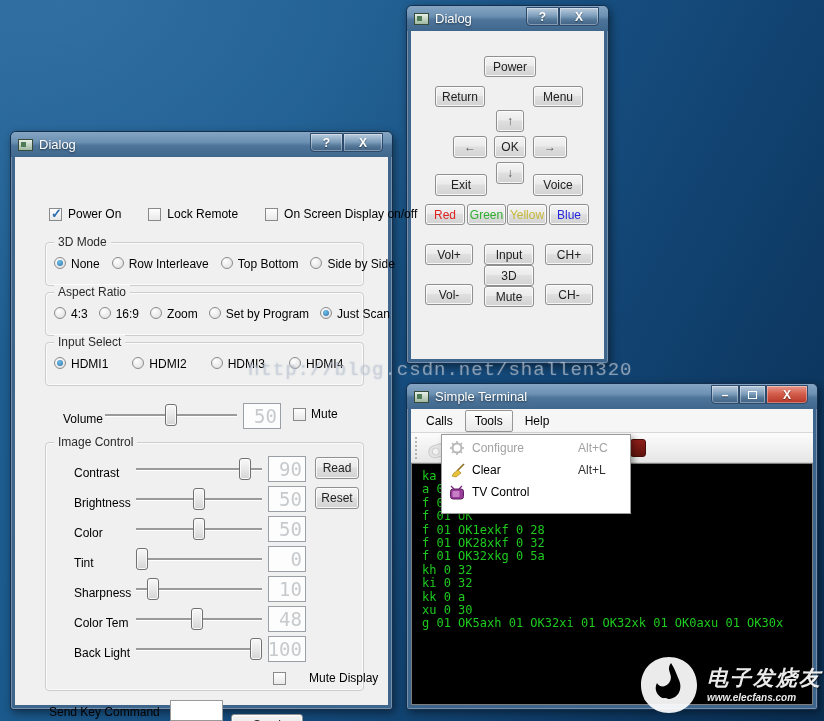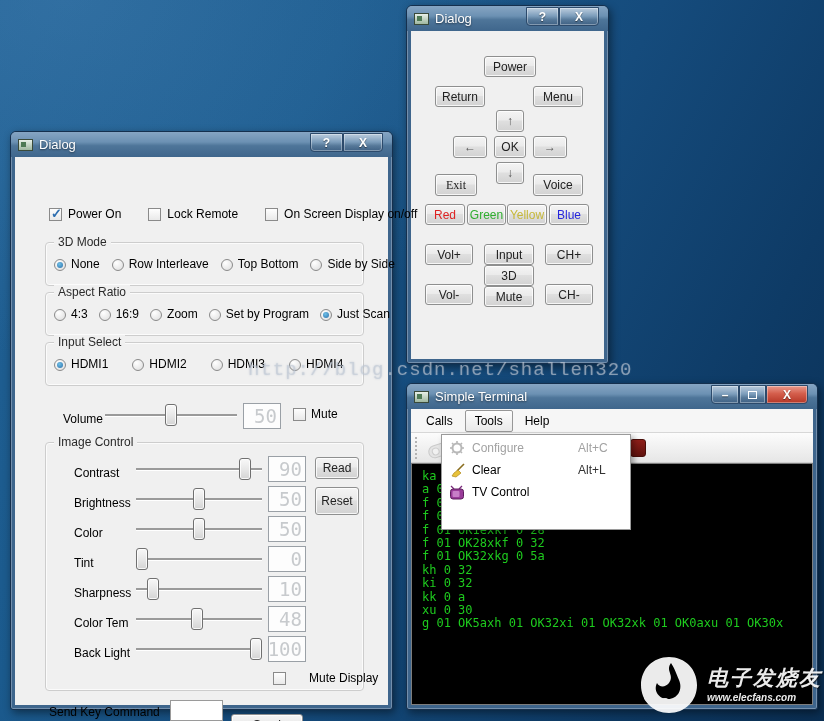--- a/index.html
+++ b/index.html
@@ -34,42 +34,42 @@
   .grp-label { position:absolute; top:-8px; left:8px; background:#f0f0f0; padding:0 4px; font-size:12px; color:#2b2b2b; }
   .radio { width:12px; height:12px; border-radius:50%; border:1px solid #8a8a8a;
     background:radial-gradient(circle at 35% 30%, #ffffff, #dcdcdc); display:inline-block; flex:0 0 auto; }
   .radio.on { position:relative; }
   .radio.on::after { content:""; position:absolute; left:2px; top:2px; width:6px; height:6px; border-radius:50%;
     background:radial-gradient(circle at 40% 35%, #6fc0e8, #2c6fa8); }
   .check { width:13px; height:13px; border:1px solid #8a8a8a; background:linear-gradient(180deg,#fefefe,#e9e9e9);
     display:inline-block; position:relative; flex:0 0 auto; }
   .check.on::after { content:"✓"; position:absolute; left:1px; top:-3px; font-size:13px; font-weight:bold; color:#2f6fb0; }
   .ctl-label { font-size:12px; color:#000; white-space:nowrap; }
-  .opt { display:flex; align-items:flex-end; gap:5px; font-size:12px; color:#000; white-space:nowrap; }
+  .opt { display:flex; align-items:flex-start; gap:5px; font-size:12px; color:#000; white-space:nowrap; }
   .slider-track { position:relative; height:22px; }
   .slider-track::before { content:""; position:absolute; left:0; right:0; top:10px; height:2px;
     background:#9a9a9a; border-bottom:1px solid #fff; }
   .slider-handle { position:absolute; top:0; width:12px; height:22px; border:1px solid #707070; border-radius:3px;
     background:linear-gradient(180deg,#f8f8f8,#e8e8e8 50%,#d4d4d4); box-shadow:inset 0 0 0 1px rgba(255,255,255,0.8); }
   .lcd { width:38px; height:26px; border:1px solid #9aa0a6; background:#fdfdfd;
     font-family:"DejaVu Sans Mono", monospace; font-size:19px; color:#c7cacd;
     display:flex; align-items:center; justify-content:flex-end; padding-right:3px; letter-spacing:0px; }
   .textinput { border:1px solid #9a9a9a; background:#ffffff; height:21px; font-size:12px; padding:0 3px; }
   
   .menubar { position:absolute; left:4px; right:4px; top:25px; height:24px; background:#f6f6f6;
     border-bottom:1px solid #d7d7d7; display:flex; align-items:center; padding-left:5px; gap:2px; }
   .menu-top { font-size:12px; color:#000; padding:3px 9px; border:1px solid transparent; border-radius:2px; }
   .menu-top.open { border:1px solid #979797; background:linear-gradient(180deg,#fdfdfd,#e9e9e9); }
   .toolbar { position:absolute; left:4px; right:4px; top:49px; height:30px;
     background:linear-gradient(180deg,#fcfcfc,#e6e6e6); border-bottom:1px solid #cfcfcf; }
   .grip { position:absolute; left:4px; top:4px; height:22px; width:3px; border-left:2px dotted #b3b3b3; }
   .term { position:absolute; left:4px; right:4px; top:79px; bottom:4px; background:#000;
     border:1px solid #7d7d7d; padding:6px 0 0 10px;
     font-family:"DejaVu Sans Mono", monospace; font-size:12px; line-height:13.4px; color:#1ecb1e; }
-  .popup { position:absolute; left:34px; top:50px; width:190px; height:96px; background:#ffffff;
+  .popup { position:absolute; left:34px; top:50px; width:190px; height:80px; background:#ffffff;
     border:1px solid #9a9a9a; box-shadow:3px 3px 6px rgba(0,0,0,0.35); z-index:30; padding-top:2px; }
   .pitem { height:22px; display:flex; align-items:center; font-size:12px; color:#000; }
   .pitem .picon { width:30px; display:flex; align-items:center; justify-content:center; }
   .pitem .plabel { flex:1; }
   .pitem .pshort { width:52px; color:#333; }
   .pitem.disabled .plabel, .pitem.disabled .pshort { color:#a2a2a2; }
   .watermark-csdn { position:absolute; left:248px; top:359px; z-index:50;
     font-family:"Liberation Mono", monospace; font-size:19px; letter-spacing:1px;
     color:rgba(195,203,215,0.62); text-shadow:0 0 2px rgba(120,140,170,0.35); pointer-events:none; }
   .brand { position:absolute; right:2px; bottom:2px; z-index:60; display:flex; align-items:center;
@@ -94,21 +94,21 @@
   </div>
   <div class="winbody">
     <button class="btn" style="left:73px; top:25px; width:52px; height:21px;">Power</button>
     <button class="btn" style="left:24px; top:55px; width:50px; height:21px;">Return</button>
     <button class="btn" style="left:122px; top:55px; width:50px; height:21px;">Menu</button>
     <button class="btn" style="left:85px; top:79px; width:28px; height:22px; color:#555;">↑</button>
     <button class="btn" style="left:42px; top:105px; width:34px; height:22px; color:#555;">←</button>
     <button class="btn" style="left:83px; top:105px; width:32px; height:22px;">OK</button>
     <button class="btn" style="left:122px; top:105px; width:34px; height:22px; color:#555;">→</button>
     <button class="btn" style="left:85px; top:131px; width:28px; height:22px; color:#555;">↓</button>
-    <button class="btn" style="left:24px; top:143px; width:42px; height:22px;font-family:Liberation Serif, serif;">Exit</button>
+    <button class="btn" style="left:24px; top:143px; width:52px; height:22px;">Exit</button>
     <button class="btn" style="left:122px; top:143px; width:50px; height:22px;">Voice</button>
     <button class="btn" style="left:14px; top:173px; width:40px; height:21px; color:#dd2222;">Red</button>
     <button class="btn" style="left:56px; top:173px; width:39px; height:21px; color:#2fae2f;">Green</button>
     <button class="btn" style="left:96px; top:173px; width:40px; height:21px; color:#c6b83a;">Yellow</button>
     <button class="btn" style="left:138px; top:173px; width:40px; height:21px; color:#2626dd;">Blue</button>
     <button class="btn" style="left:14px; top:213px; width:48px; height:21px;">Vol+</button>
     <button class="btn" style="left:73px; top:213px; width:50px; height:21px;">Input</button>
     <button class="btn" style="left:134px; top:213px; width:48px; height:21px;">CH+</button>
     <button class="btn" style="left:73px; top:234px; width:50px; height:21px;">3D</button>
     <button class="btn" style="left:14px; top:253px; width:48px; height:21px;">Vol-</button>
@@ -227,21 +227,21 @@
         <span class="slider-handle" style="left: calc(90% - 10.8px);"></span>
       </div>
       <div class="lcd" style="position:absolute; left:222px; top:13px;">90</div>
       <button class="btn" style="left:269px; top:14px; width:44px; height:22px;">Read</button>
 
       <span class="ctl-label" style="position:absolute; left:28px; top:53px;">Brightness</span>
       <div class="slider-track" style="position:absolute; left:90px; top:45px; width:126px;">
         <span class="slider-handle" style="left: calc(50% - 6px);"></span>
       </div>
       <div class="lcd" style="position:absolute; left:222px; top:43px;">50</div>
-      <button class="btn" style="left:269px; top:44px; width:44px; height:28px;">Reset</button>
+      <button class="btn" style="left:269px; top:44px; width:44px; height:22px;">Reset</button>
 
       <span class="ctl-label" style="position:absolute; left:28px; top:83px;">Color</span>
       <div class="slider-track" style="position:absolute; left:90px; top:75px; width:126px;">
         <span class="slider-handle" style="left: calc(50% - 6px);"></span>
       </div>
       <div class="lcd" style="position:absolute; left:222px; top:73px;">50</div>
 
       <span class="ctl-label" style="position:absolute; left:28px; top:113px;">Tint</span>
       <div class="slider-track" style="position:absolute; left:90px; top:105px; width:126px;">
         <span class="slider-handle" style="left: calc(0% + 0px);"></span>

